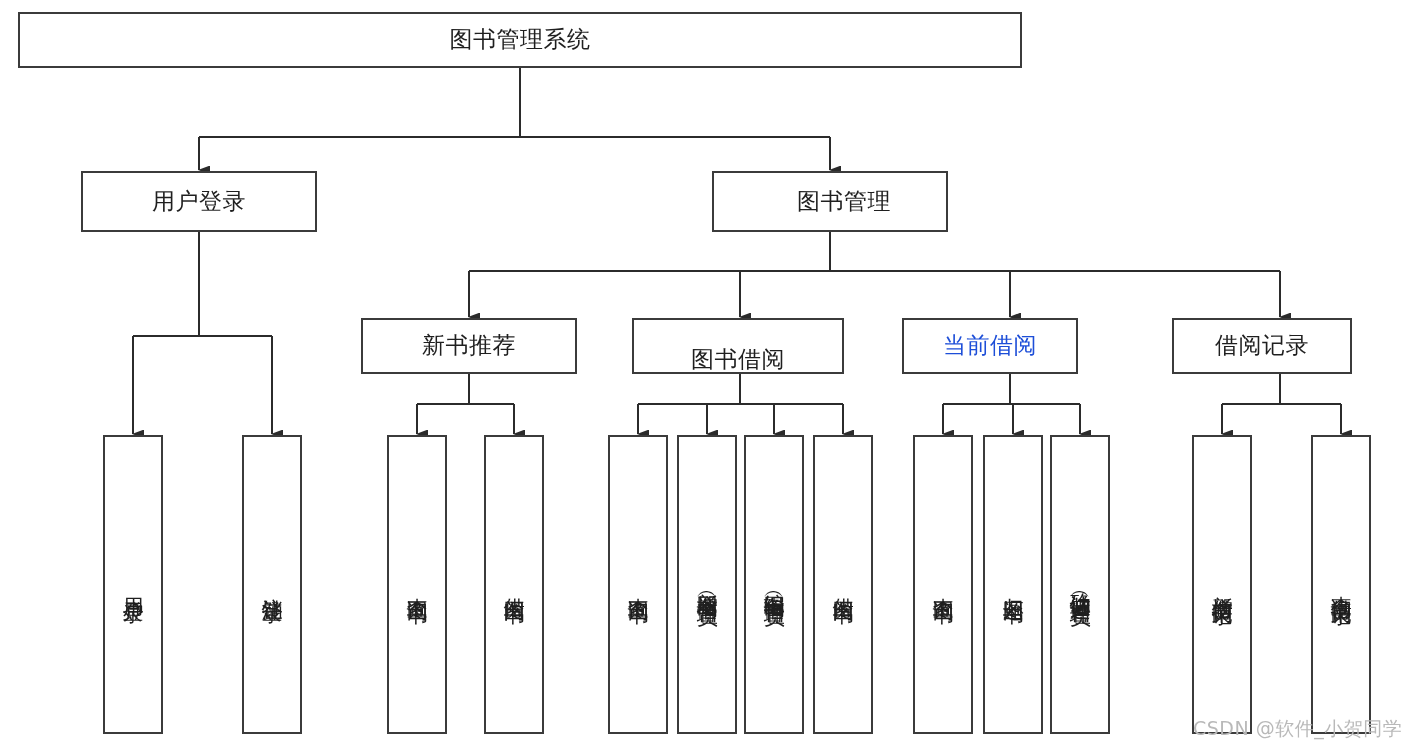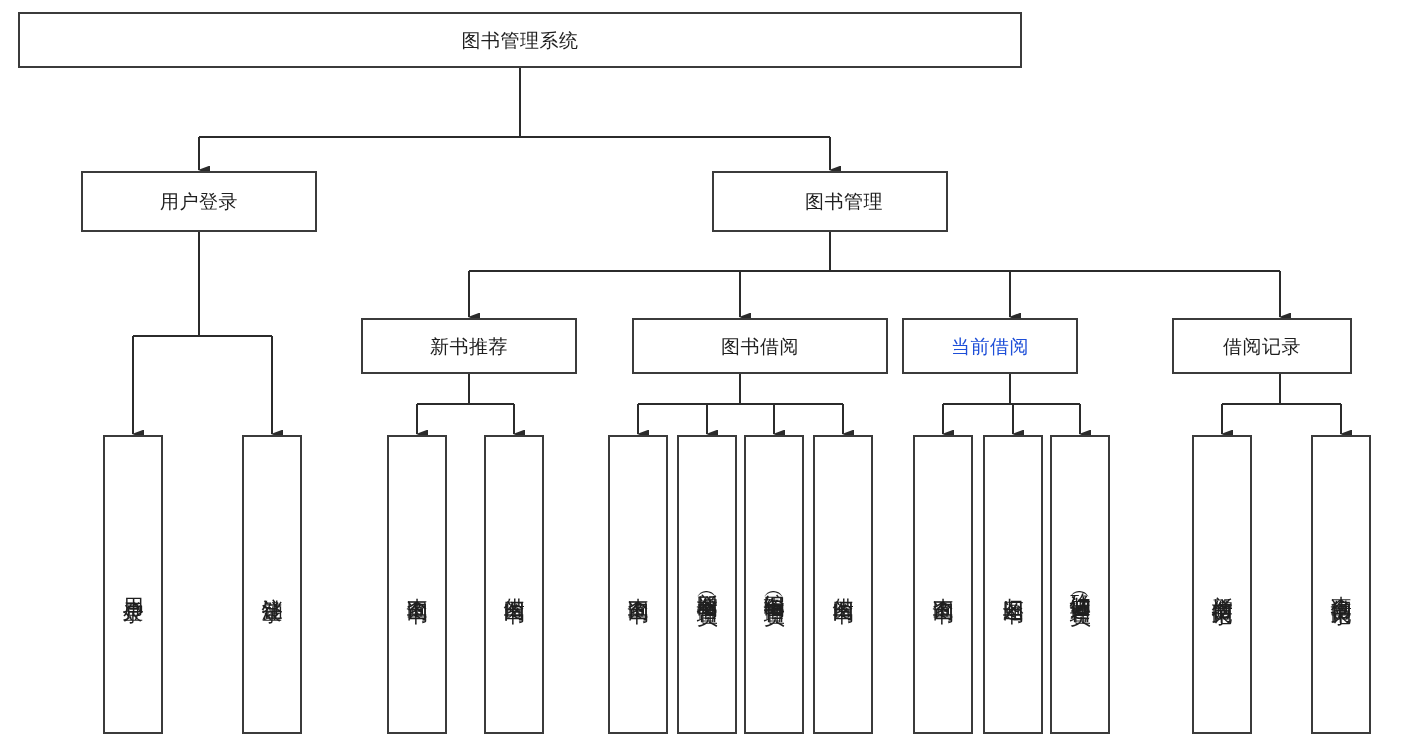--- a/index.html
+++ b/index.html
@@ -30,21 +30,21 @@
     position: absolute;
     box-sizing: border-box;
     background: #ffffff;
     border: 2px solid #3b3b3b;
     display: flex;
     align-items: center;
     justify-content: center;
     color: #1f1f1f;
   }
   .node.horiz .node-label {
-    font-size: 19px;
+    font-size: 23px;
     line-height: 1.1;
     letter-spacing: 0.5px;
     white-space: nowrap;
   }
   .node.vert {
     align-items: center;
     justify-content: center;
   }
   .node.vert .node-label {
     writing-mode: vertical-rl;
@@ -118,21 +118,21 @@
       </div>
       <div class="node horiz" style="left: 81px; top: 171px; width: 236px; height: 61px; border-color: rgb(59, 59, 59); background: rgb(255, 255, 255); color: rgb(31, 31, 31);">
         <span class="node-label">用户登录</span>
       </div>
       <div class="node horiz" style="left: 712px; top: 171px; width: 236px; height: 61px; border-color: rgb(59, 59, 59); background: rgb(255, 255, 255); color: rgb(31, 31, 31); padding-left: 28px;">
         <span class="node-label">图书管理</span>
       </div>
       <div class="node horiz" style="left: 361px; top: 318px; width: 216px; height: 56px; border-color: rgb(59, 59, 59); background: rgb(255, 255, 255); color: rgb(31, 31, 31);">
         <span class="node-label">新书推荐</span>
       </div>
-      <div class="node horiz" style="left: 632px; top: 318px; width: 256px; height: 56px; border-color: rgb(59, 59, 59); background: rgb(255, 255, 255); color: rgb(31, 31, 31);">
+      <div class="node horiz" style="left: 632px; top: 318px; width: 212px; height: 56px; border-color: rgb(59, 59, 59); background: rgb(255, 255, 255); color: rgb(31, 31, 31); align-items: flex-end;">
         <span class="node-label">图书借阅</span>
       </div>
       <div class="node horiz" style="left: 902px; top: 318px; width: 176px; height: 56px; border-color: rgb(59, 59, 59); background: rgb(255, 255, 255); color: #1d4ed8;">
         <span class="node-label">当前借阅</span>
       </div>
       <div class="node horiz" style="left: 1172px; top: 318px; width: 180px; height: 56px; border-color: rgb(59, 59, 59); background: rgb(255, 255, 255); color: rgb(31, 31, 31);">
         <span class="node-label">借阅记录</span>
       </div>
       <div class="node vert" style="left: 103px; top: 435px; width: 60px; height: 299px; border-color: rgb(59, 59, 59); background: rgb(255, 255, 255); color: rgb(31, 31, 31);">
         <span class="node-label">用户登录</span>
@@ -168,14 +168,15 @@
         <span class="node-label">确认归还（管理员）</span>
       </div>
       <div class="node vert" style="left: 1192px; top: 435px; width: 60px; height: 299px; border-color: rgb(59, 59, 59); background: rgb(255, 255, 255); color: rgb(31, 31, 31);">
         <span class="node-label">新增借阅记录</span>
       </div>
       <div class="node vert" style="left: 1311px; top: 435px; width: 60px; height: 299px; border-color: rgb(59, 59, 59); background: rgb(255, 255, 255); color: rgb(31, 31, 31);">
         <span class="node-label">查询借阅记录</span>
       </div>
     </div>
 
+  <div class="watermark" style="left: 1193px; top: 716px; color: rgb(185, 185, 185);">CSDN @软件_小贺同学</div>
 
 </div>
 
 </body></html>

